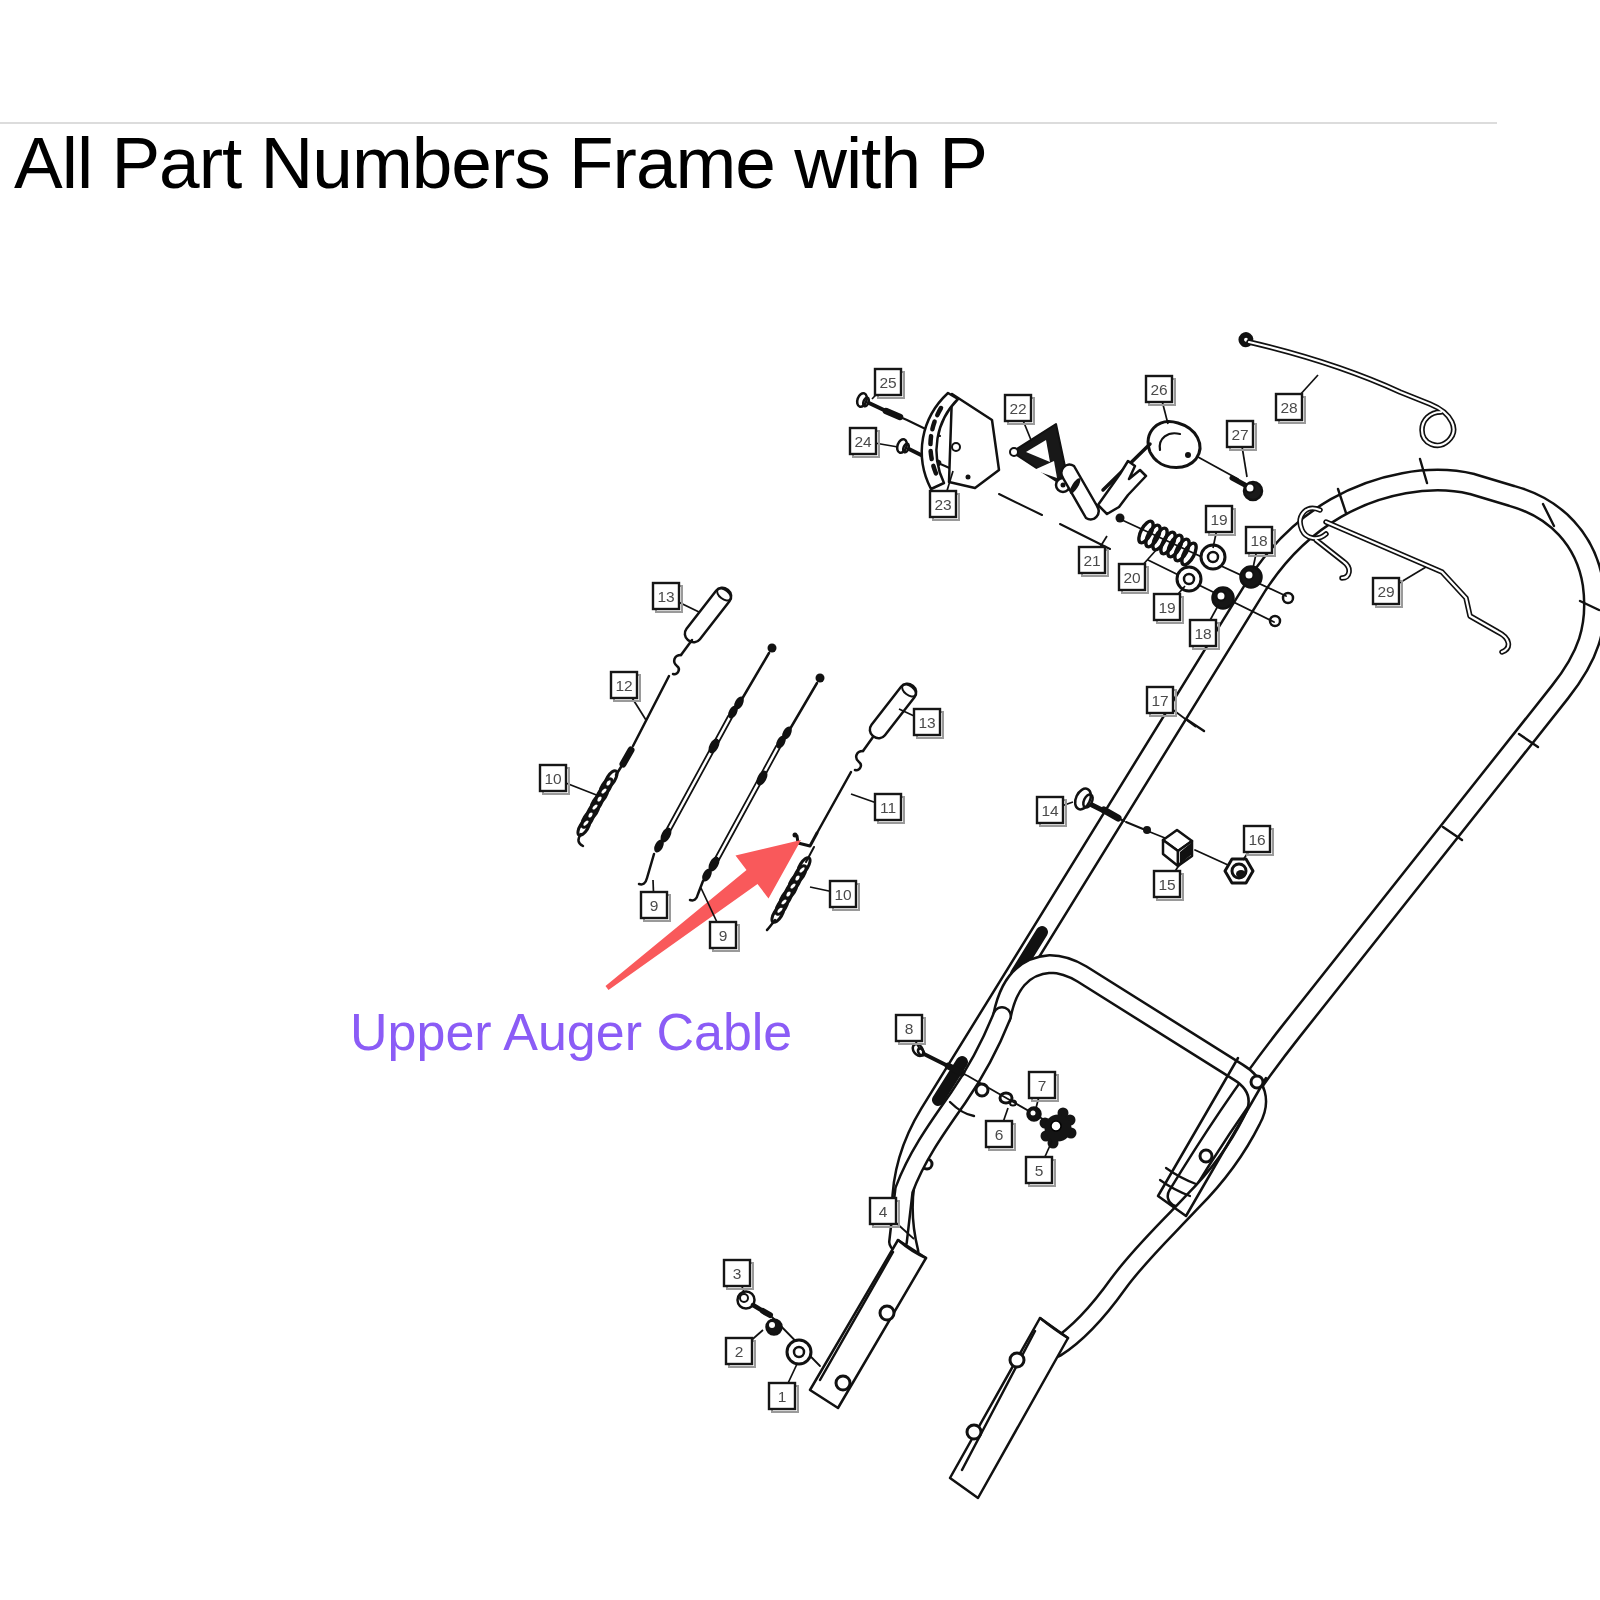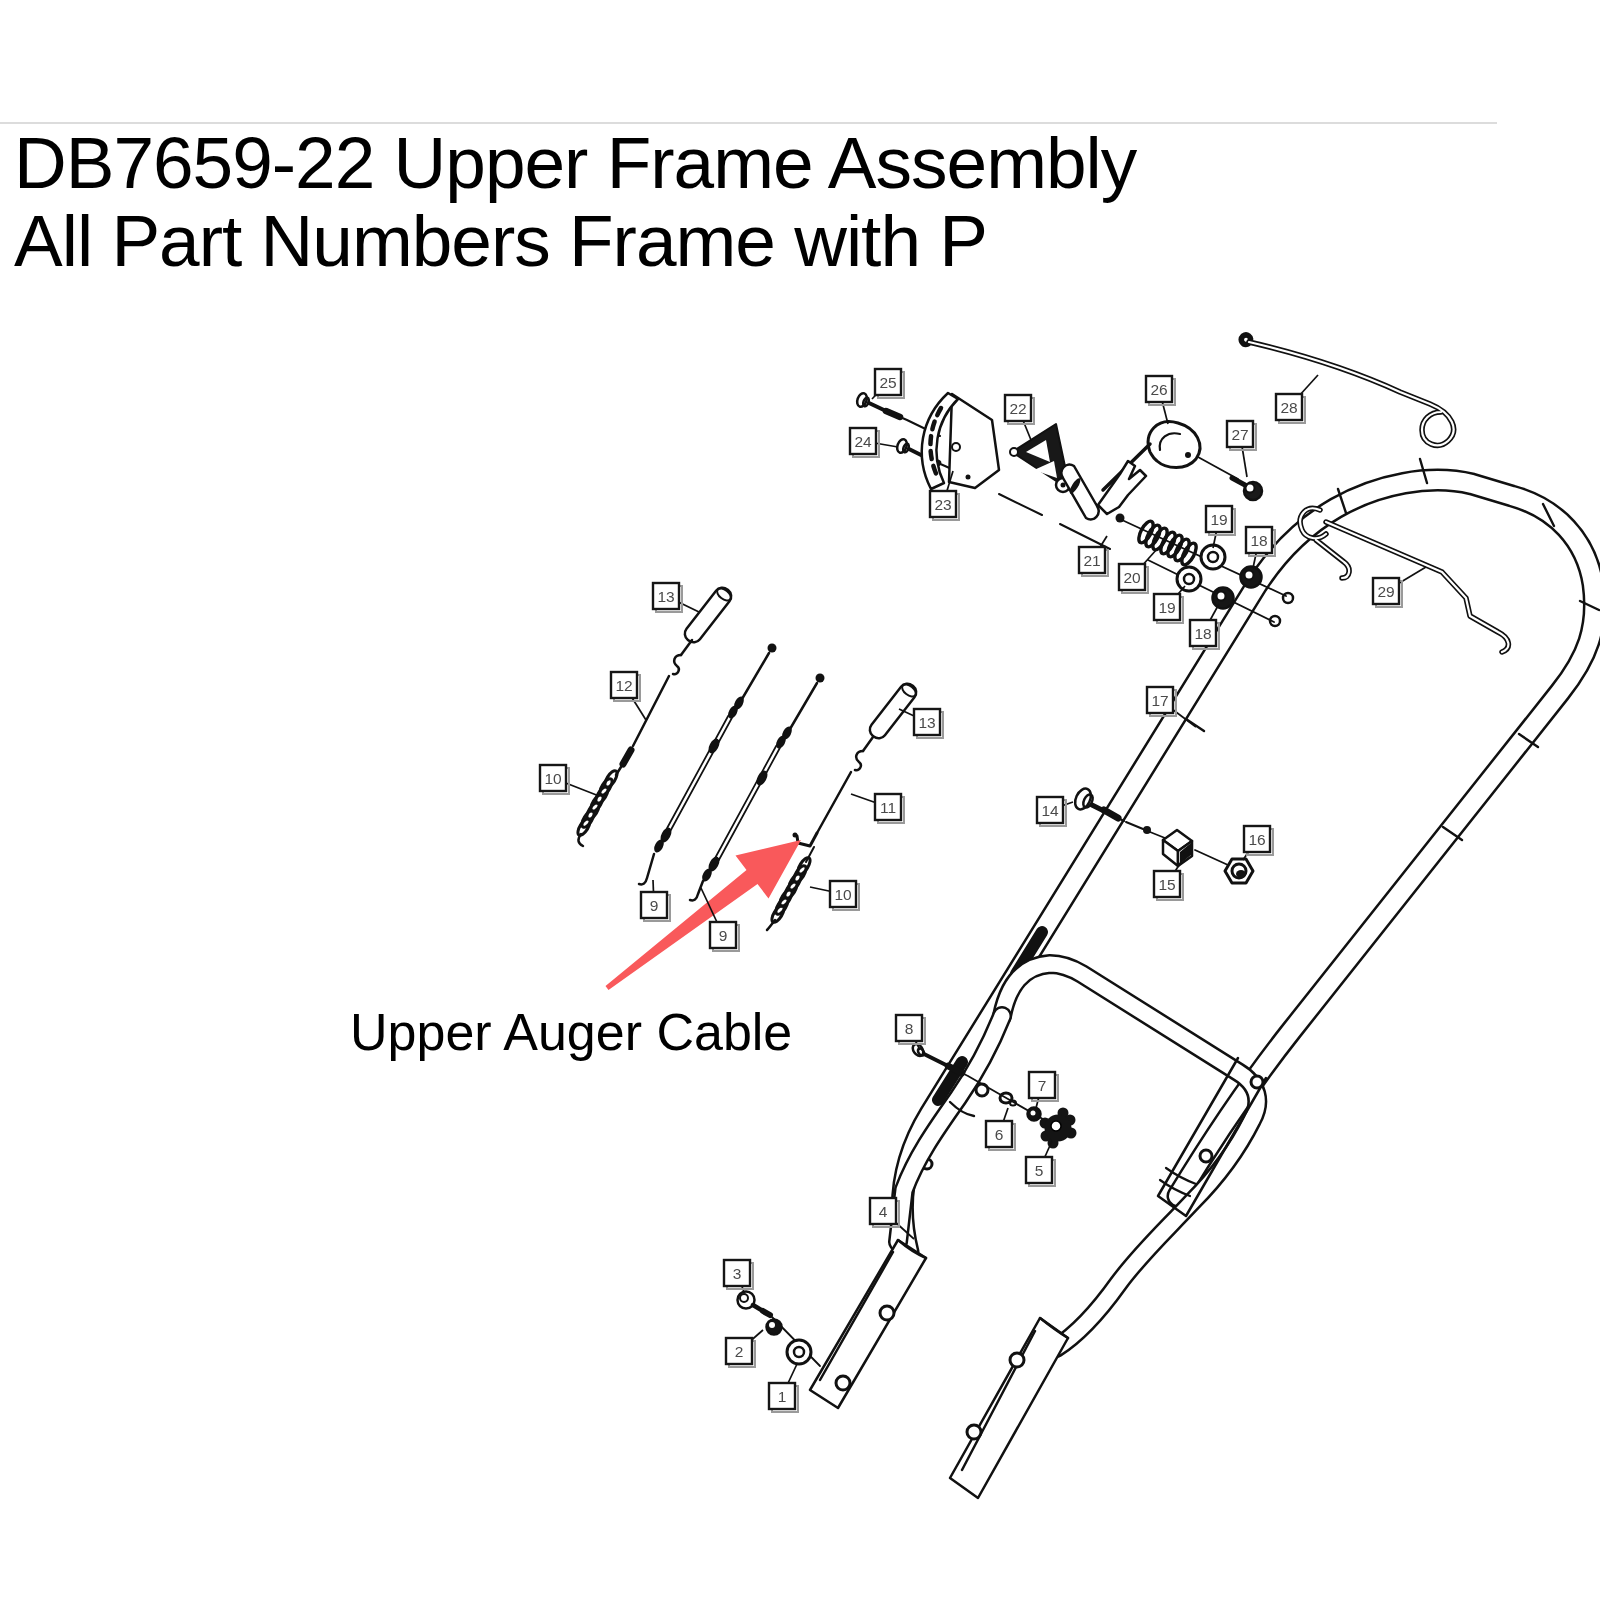--- a/index.html
+++ b/index.html
@@ -11,21 +11,20 @@
   .red-label{position:absolute;left:350px;top:1002px;font-size:52px;white-space:nowrap;font-weight:400;}
   svg{position:absolute;left:0;top:0;}
   text.co{font-family:"Liberation Sans", sans-serif;}
 </style>
 </head>
 <body>
 
 <div class="hairline"></div>
 
 <div class="title">
-  <div>DB7659-22 Upper Frame Assembly</div>
   <div>All Part Numbers Frame with P</div>
 </div>
 
 <svg id="art" width="1600" height="1600" viewBox="0 0 1600 1600">
   <g id="ink" stroke="#111111" fill="none" stroke-width="2.5" stroke-linecap="round" stroke-linejoin="round">
 
     <g>
       <path d="M 908,1252 C 895,1200 905,1155 930,1114 L 1250,596 C 1270,562 1298,530 1336,508
                C 1378,484 1430,474 1472,484 L 1512,496 C 1556,508 1586,540 1593,584
                C 1599,628 1587,658 1560,692 L 1292,1030 C 1250,1083 1212,1140 1178,1196" stroke-width="23"></path>
@@ -508,13 +507,13 @@
       </g>
       <g>
         <line x1="782" y1="1396" x2="797" y2="1364" stroke="#111111" stroke-width="1.7"></line>
         <rect x="772" y="1386" width="26" height="26" fill="none" stroke="#9a9a9a" stroke-width="2"></rect>
         <rect x="769" y="1383" width="26" height="26" fill="#fff" stroke="#161616" stroke-width="2.4"></rect>
         <text x="782" y="1401.5" text-anchor="middle" font-size="15.5" fill="#4a4a4a" class="co">1</text>
       </g>
     </g>
 </svg>
 
-<div class="red-label" style="color: #000000;">Upper Auger Cable</div>
+<div class="red-label" style="color: #8b5cf6;">Upper Auger Cable</div>
 
 </body></html>

